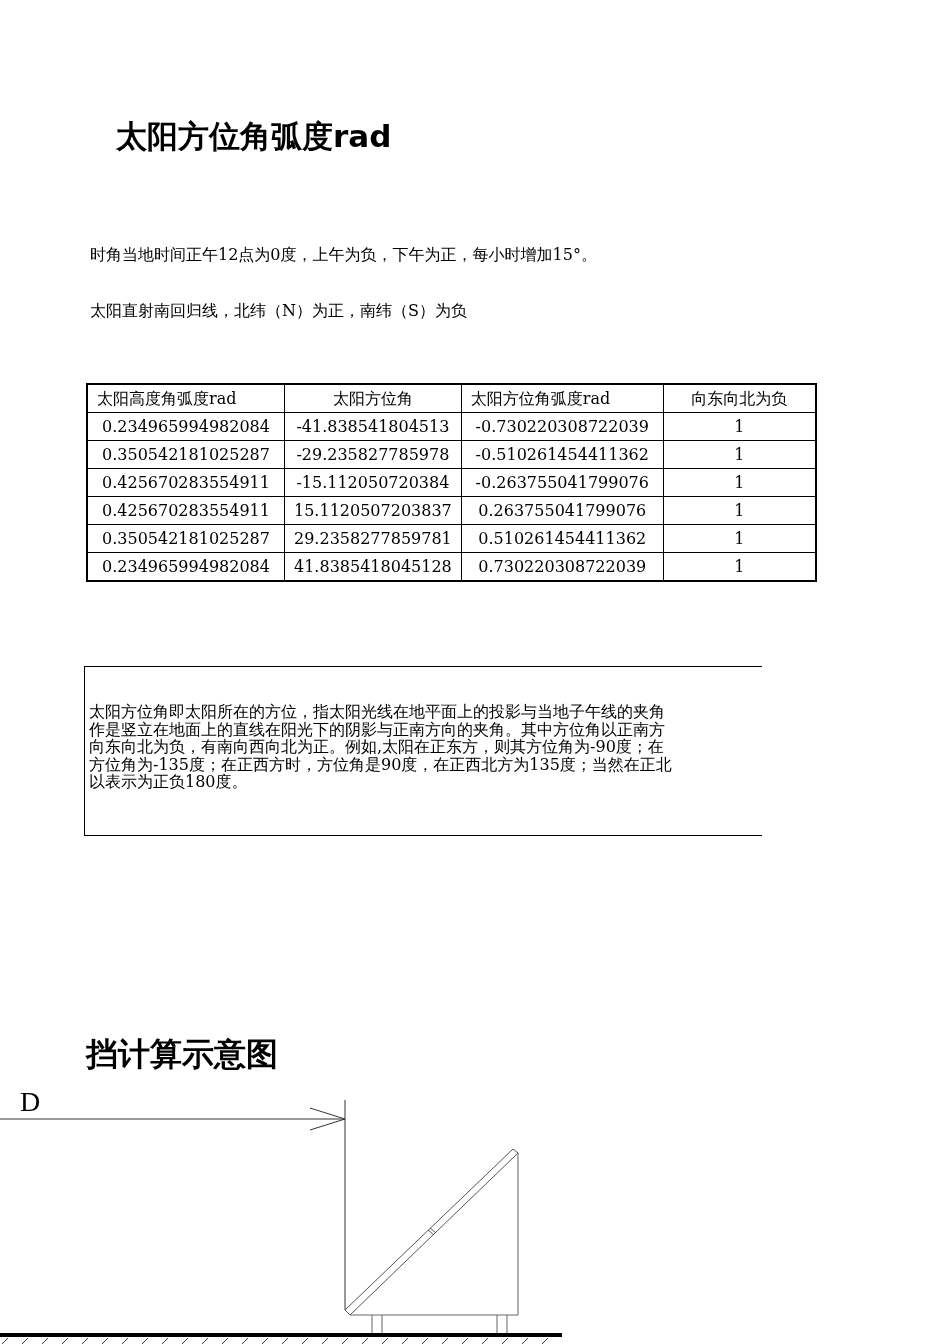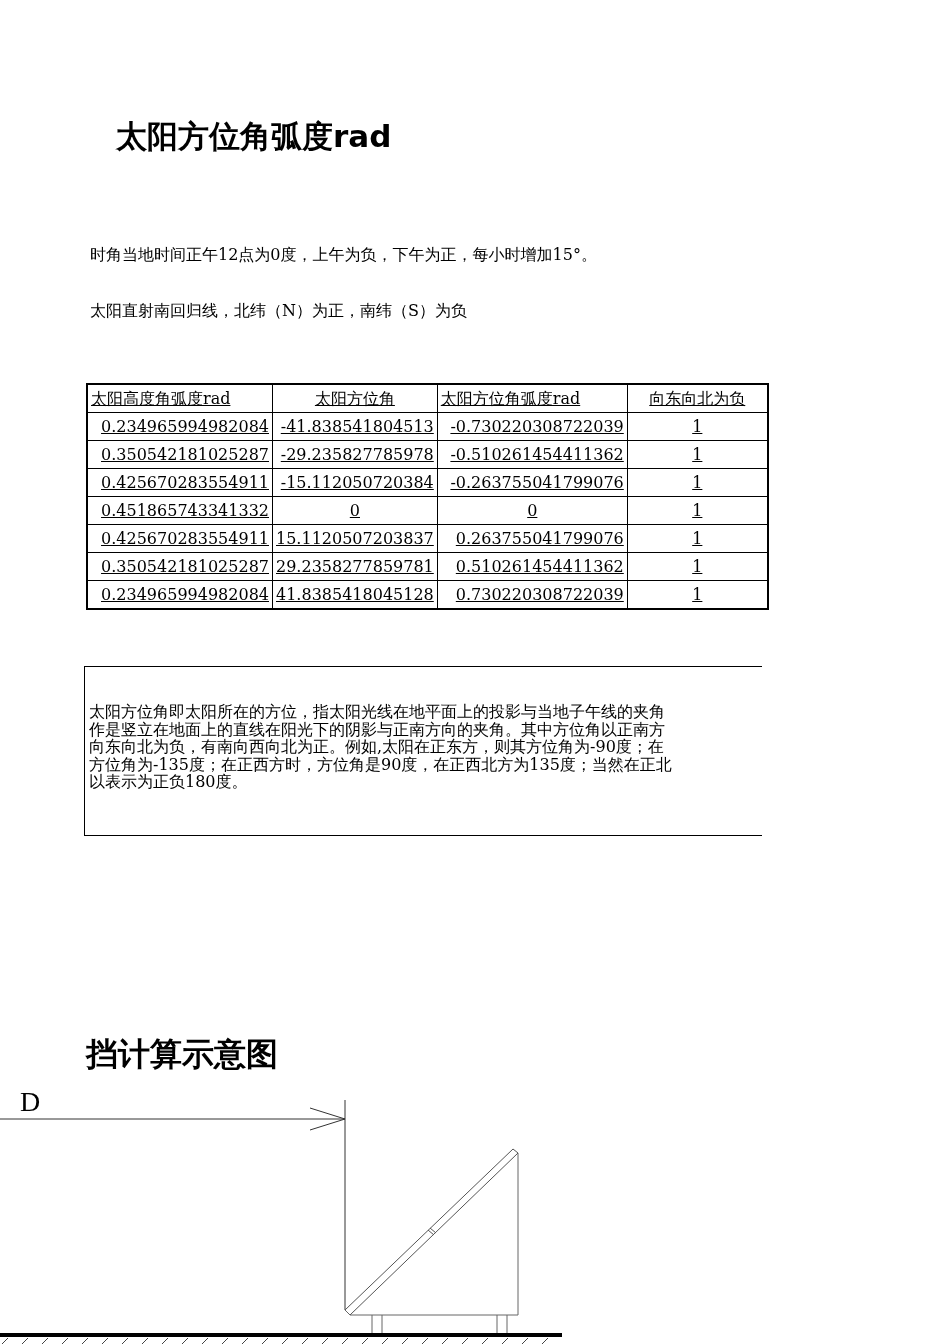--- a/index.html
+++ b/index.html
@@ -5,25 +5,25 @@
     html, body { margin: 0; padding: 0; background: #ffffff; }
     body { width: 950px; height: 1344px; position: relative; overflow: hidden;
            font-family: "DejaVu Serif", "Liberation Serif", serif; color: #000; }
     .title { position: absolute; left: 116px; top: 116px; font-size: 31px; font-weight: bold;
              font-family: "DejaVu Sans", "Liberation Sans", sans-serif; letter-spacing: 0px; white-space: nowrap; }
     .note { position: absolute; left: 90px; font-size: 16px; white-space: nowrap; }
     #note1 { top: 245px; }
     #note2 { top: 301px; }
     .grid { position: absolute; left: 86px; top: 383px; border-collapse: collapse;
             border: 2px solid #000; font-size: 16px; }
-    .grid td { border: 1px solid #000; height: 27px; padding: 0 3px; text-align: center;
-               white-space: nowrap; line-height: 27px; text-decoration: underline; }
+    .grid td { border: 1px solid #000; height: 27px; padding: 0 9px; text-align: center;
+               white-space: nowrap; line-height: 27px; }
     .grid tr:first-child td { height: 27px; }
     .grid td.left { text-align: left; }
-    .grid td.num { text-align: right; }
+    .grid td.num { text-align: center; }
     .c1 { width: 178px; } .c2 { width: 155px; } .c3 { width: 183px; } .c4 { width: 133px; }
     .textbox { position: absolute; left: 84px; top: 666px; width: 677px; height: 168px;
                border-top: 1px solid #000; border-left: 1px solid #000; border-bottom: 1px solid #000;
                overflow: hidden; }
     .textbox .inner { position: absolute; left: 4px; top: 36px; width: 900px; font-size: 16px;
                       line-height: 17.5px; white-space: pre; }
     .subtitle { position: absolute; left: 86px; top: 1033px; font-size: 32px; font-weight: bold;
                 font-family: "DejaVu Sans", "Liberation Sans", sans-serif; white-space: nowrap; }
     .dlabel { position: absolute; left: 20px; top: 1086px; font-size: 28px;
               font-family: "Liberation Serif", "DejaVu Serif", serif; }
@@ -54,26 +54,20 @@
   <tr>
     <td class="num">0.350542181025287</td>
     <td class="num">-29.235827785978</td>
     <td class="num">-0.510261454411362</td>
     <td>1</td>
   </tr>
   <tr>
     <td class="num">0.425670283554911</td>
     <td class="num">-15.112050720384</td>
     <td class="num">-0.263755041799076</td>
-    <td>1</td>
-  </tr>
-  <tr>
-    <td class="num">0.451865743341332</td>
-    <td>0</td>
-    <td>0</td>
     <td>1</td>
   </tr>
   <tr>
     <td class="num">0.425670283554911</td>
     <td class="num">15.1120507203837</td>
     <td class="num">0.263755041799076</td>
     <td>1</td>
   </tr>
   <tr>
     <td class="num">0.350542181025287</td>

